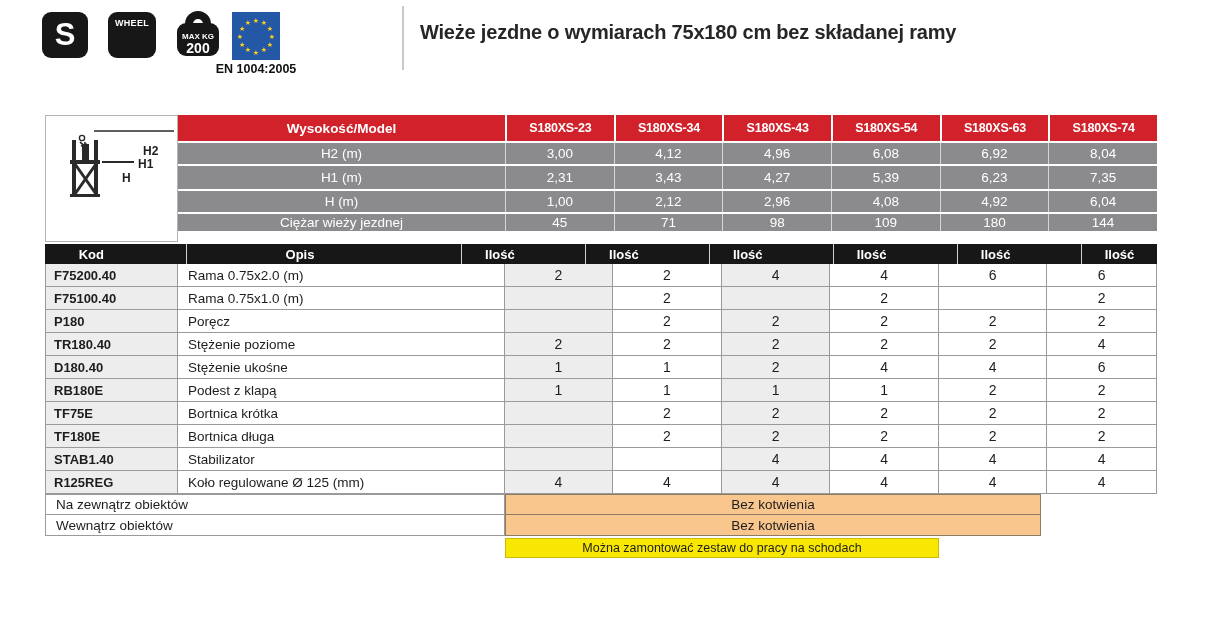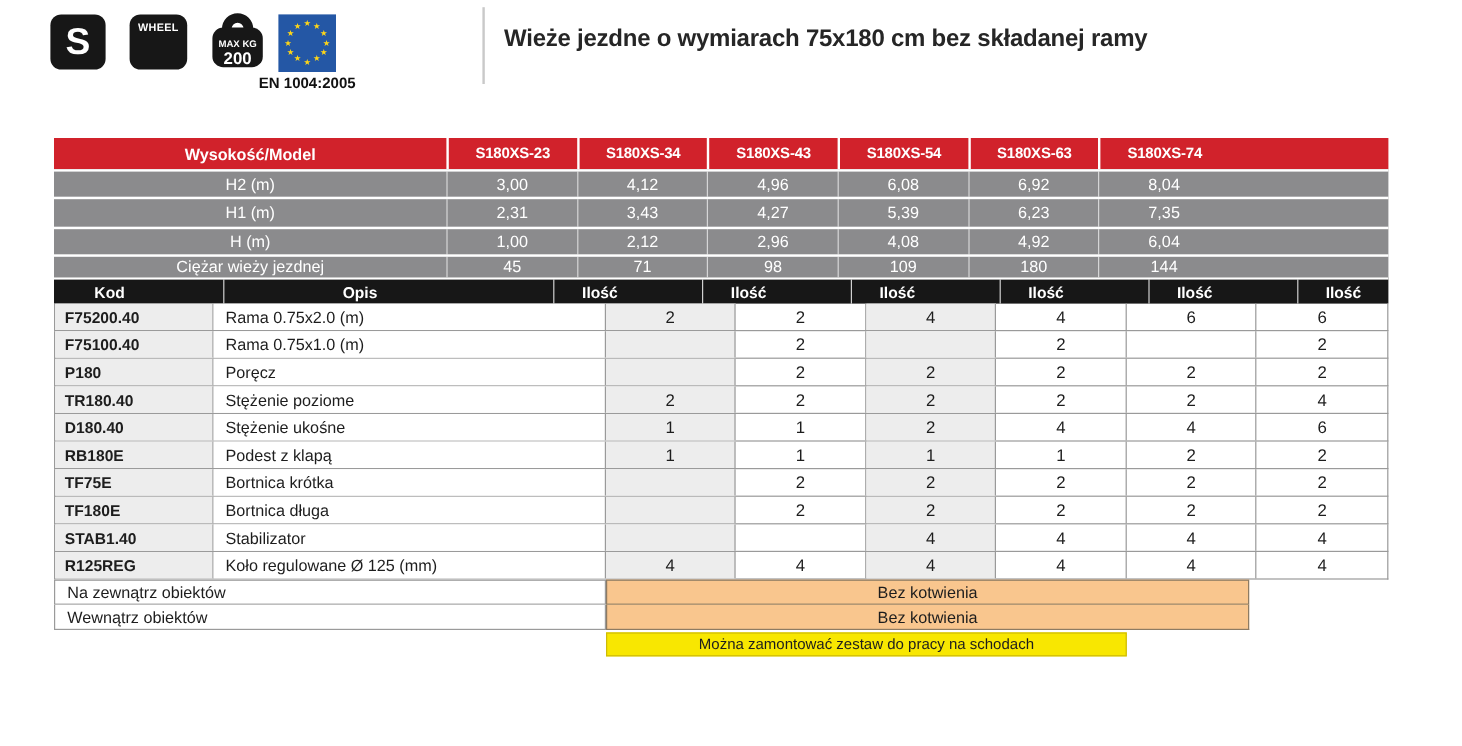--- a/index.html
+++ b/index.html
@@ -124,20 +124,44 @@
       </div>
     <div class="en-norm">EN 1004:2005</div>
   </div>
 
   <div class="title-divider"></div>
   <h1 class="page-title">Wieże jezdne o wymiarach 75x180 cm bez składanej ramy</h1>
 
   <div class="tbl">
 
     <div class="tbl-top">
+      <div class="diagram-cell">
+        <svg width="131" height="122" viewBox="0 0 131 122">
+
+          <line x1="48" y1="15" x2="128" y2="15" stroke="#2a2a2a" stroke-width="1.5"></line>
+
+          <circle cx="36" cy="22" r="2.6" fill="none" stroke="#2a2a2a" stroke-width="1.4"></circle>
+          <path d="M34 26 q3 2 5 6 M39 26 q-1 4 0 8 M35 30 l6 -2" fill="none" stroke="#2a2a2a" stroke-width="1.6"></path>
+          <rect x="36" y="28" width="7" height="18" fill="#2a2a2a"></rect>
+
+          <rect x="26" y="24" width="4" height="56" fill="#2a2a2a"></rect>
+          <rect x="48" y="24" width="4" height="56" fill="#2a2a2a"></rect>
+
+          <rect x="24" y="44" width="30" height="4" fill="#2a2a2a"></rect>
+          <rect x="24" y="78" width="30" height="3" fill="#2a2a2a"></rect>
+
+          <line x1="29" y1="48" x2="50" y2="78" stroke="#2a2a2a" stroke-width="3"></line>
+          <line x1="50" y1="48" x2="29" y2="78" stroke="#2a2a2a" stroke-width="3"></line>
+
+          <line x1="56" y1="46" x2="88" y2="46" stroke="#2a2a2a" stroke-width="2"></line>
+          <text x="97" y="39" font-size="12" font-weight="bold" fill="#1d1d1d">H2</text>
+          <text x="92" y="52" font-size="12" font-weight="bold" fill="#1d1d1d">H1</text>
+          <text x="76" y="66" font-size="12" font-weight="bold" fill="#1d1d1d">H</text>
+        </svg>
+      </div>
       <div class="tbl-top-right">
         <div class="red-row">
           <div class="cell model-label">Wysokość/Model</div>
         <div class="cell model">S180XS-23</div>
             <div class="cell model">S180XS-34</div>
             <div class="cell model">S180XS-43</div>
             <div class="cell model">S180XS-54</div>
             <div class="cell model">S180XS-63</div>
             <div class="cell model">S180XS-74</div>
           </div>

